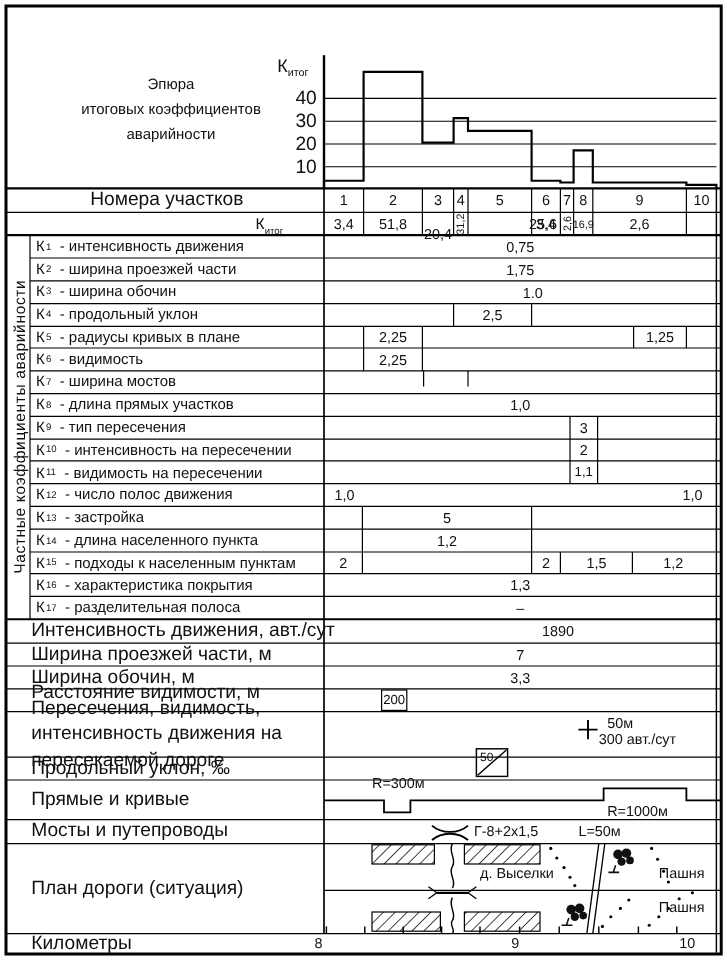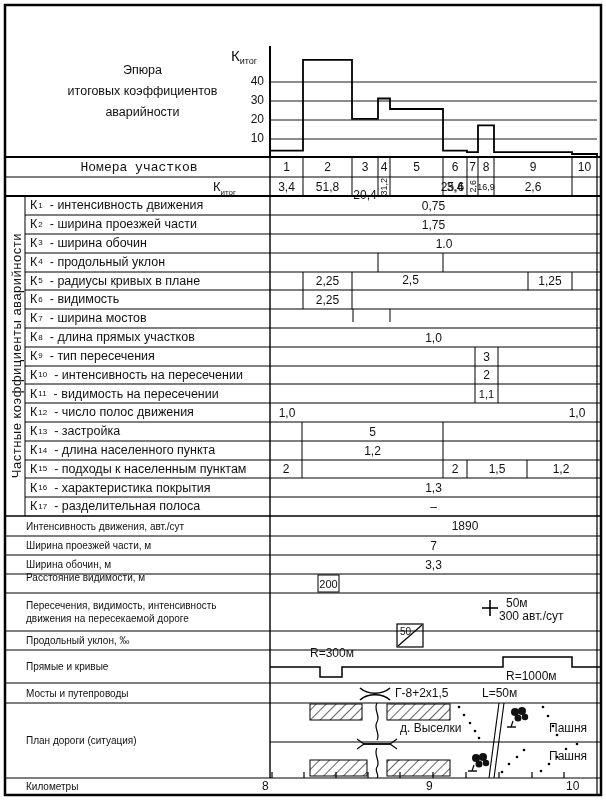--- a/index.html
+++ b/index.html
@@ -6,28 +6,28 @@
   .page{position:relative;width:606px;height:800px;background:#fff;
         font-family:"Liberation Sans",sans-serif;color:#111;overflow:hidden;}
   svg.lines{position:absolute;left:0;top:0;}
   .t{position:absolute;white-space:nowrap;font-size:12px;line-height:1.1;}
   .c{position:absolute;display:flex;align-items:center;justify-content:center;
      font-size:12px;white-space:nowrap;}
   .krow{position:absolute;left:30px;display:flex;align-items:center;font-size:12.5px;white-space:nowrap;}
   .krow sub{font-size:8px;margin-left:1px;}
   .klbl{margin-left:7px;}
   .blabel{position:absolute;left:26px;width:238px;display:flex;align-items:center;
-          font-size:10px;white-space:nowrap;}
+          font-size:16px;white-space:nowrap;}
   .blabel.wrap{white-space:normal;line-height:1.35;}
   .vwrap{position:absolute;display:flex;align-items:center;justify-content:center;}
   .vert{writing-mode:vertical-rl;transform:rotate(180deg);white-space:nowrap;
         font-size:13px;letter-spacing:0.5px;}
   .rot{writing-mode:vertical-rl;transform:rotate(180deg);font-size:9px;white-space:nowrap;}
   .sm{font-size:9px;}
-  .ticklbl{position:absolute;width:26px;text-align:right;font-size:12px;}
+  .ticklbl{position:absolute;width:26px;text-align:right;font-size:16px;}
   .titleblock{position:absolute;left:40px;top:60px;width:205px;text-align:center;
               font-size:12.5px;line-height:21px;}
 </style>
 </head>
 <body>
 
 <div class="page" id="page">
 
   <svg class="lines" width="606" height="800" viewBox="0 0 606 800">
     <defs>
@@ -227,34 +227,34 @@
 
   <div class="t" style="left:231px;top:48px;">
     <span style="font-size:15px;">К</span><sub style="font-size:9px;">итог</sub>
   </div>
 
   <span class="ticklbl" style="left:238px;top:74px;">40</span>
   <span class="ticklbl" style="left:238px;top:93px;">30</span>
   <span class="ticklbl" style="left:238px;top:112px;">20</span>
   <span class="ticklbl" style="left:238px;top:131px;">10</span>
 
-  <div class="c" style="left:8px;top:157px;width:262px;height:20px;font-size:13px;font-family:Liberation Mono, monospace;">Номера участков</div>
+  <div class="c" style="left:8px;top:157px;width:262px;height:20px;font-size:16px;">Номера участков</div>
 
   <div class="t" style="left:213px;top:180px;font-size:13px;">
     <span>К</span><sub style="font-size:8px;">итог</sub>
   </div>
 
   <div class="vwrap" style="left:8px;top:196px;width:17px;height:320px;">
     <span class="vert">Частные коэффициенты аварийности</span>
   </div>
 
   <span class="c" style="left:270px;top:196px;width:327px;height:19px;">0,75</span>
   <span class="c" style="left:270px;top:215px;width:327px;height:19px;">1,75</span>
   <span class="c" style="left:270px;top:234px;width:348px;height:19px;">1.0</span>
-  <span class="c" style="left:378px;top:253px;width:65px;height:19px;margin-top:17px;">2,5</span>
+  <span class="c" style="left:378px;top:253px;width:65px;height:19px;">2,5</span>
   <span class="c" style="left:303px;top:272px;width:49px;height:18px;">2,25</span>
   <span class="c" style="left:528px;top:272px;width:44px;height:18px;">1,25</span>
   <span class="c" style="left:303px;top:290px;width:49px;height:19px;">2,25</span>
   <span class="c" style="left:270px;top:328px;width:327px;height:19px;">1,0</span>
   <span class="c" style="left:475px;top:347px;width:23px;height:19px;">3</span>
   <span class="c" style="left:475px;top:366px;width:23px;height:18px;">2</span>
   <span class="c" style="left:475px;top:384px;width:23px;height:19px;font-size:11px;">1,1</span>
   <span class="c" style="left:272px;top:403px;width:30px;height:19px;">1,0</span>
   <span class="c" style="left:560px;top:403px;width:34px;height:19px;">1,0</span>
   <span class="c" style="left:302px;top:422px;width:141px;height:19px;">5</span>

